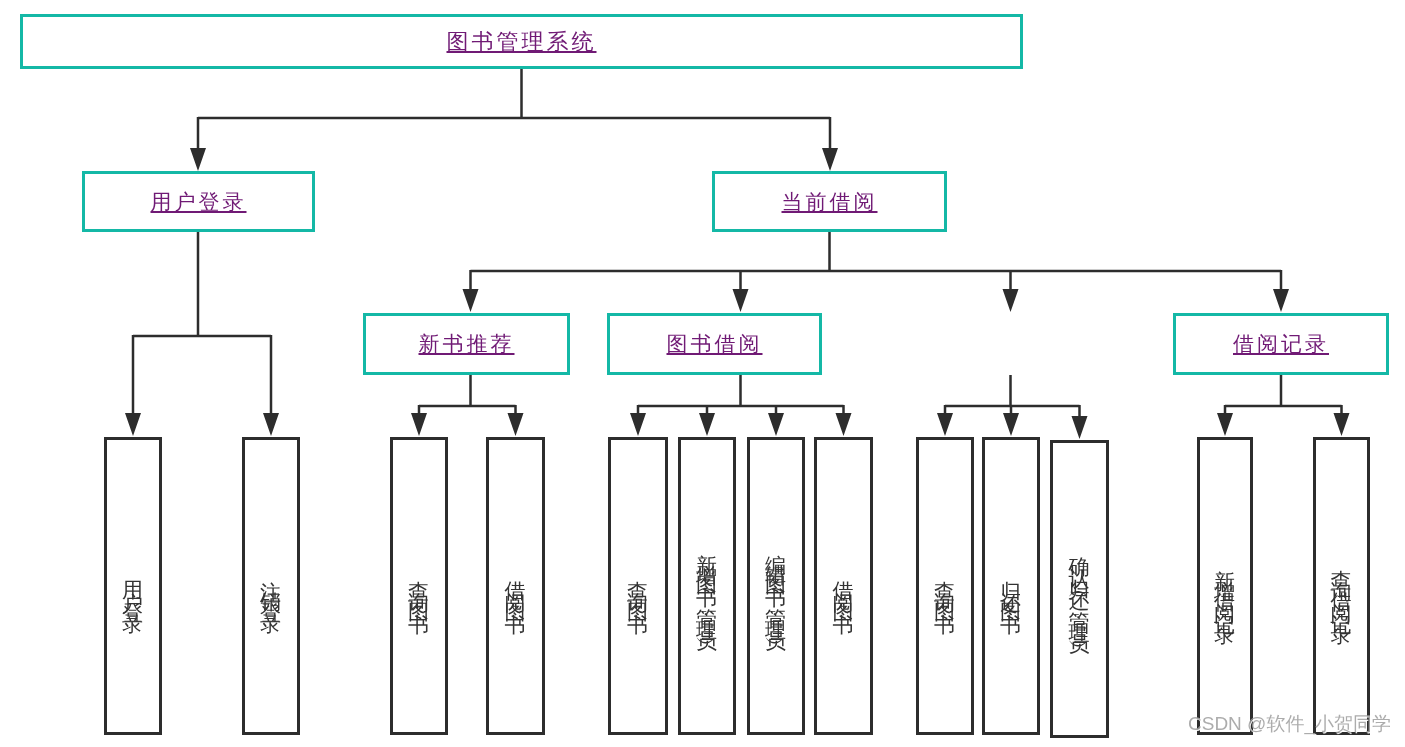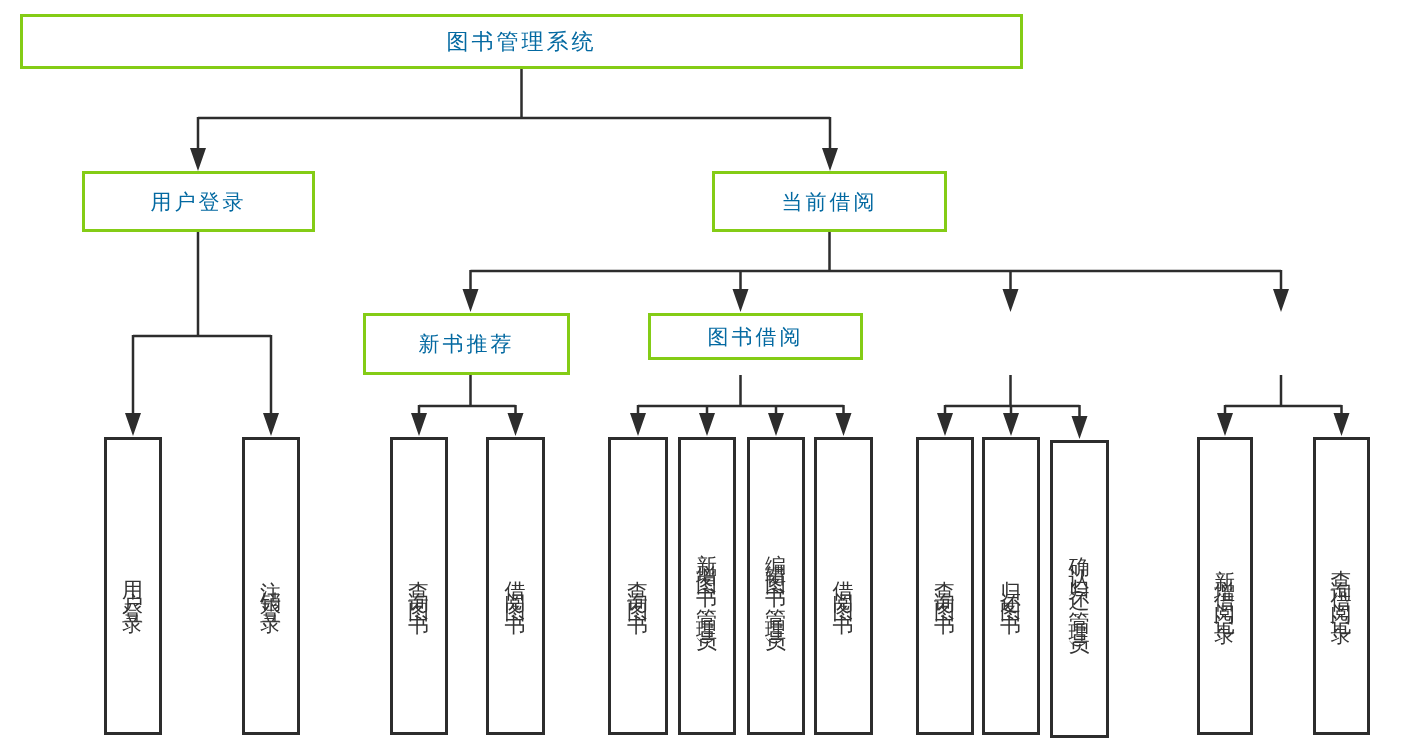--- a/index.html
+++ b/index.html
@@ -7,27 +7,28 @@
     position:relative;
     width:1405px;height:747px;
     background:#ffffff;
     font-family:"Liberation Sans","DejaVu Sans",sans-serif;
     overflow:hidden;
   }
   #wires{position:absolute;left:0;top:0;width:1405px;height:747px;}
   .hbox{
     position:absolute;
     box-sizing:border-box;
-    border:3px solid #84cc16;
+    border:3px solid #14b8a6;
     background:#ffffff;
     display:flex;align-items:center;justify-content:center;
-    color:#0369a1;
+    color:#701a75;
     font-size:21px;
     letter-spacing:3px;
     white-space:nowrap;
+    text-decoration:underline;
   }
   .hbox.root{font-size:22px;}
   .vbox{
     position:absolute;
     box-sizing:border-box;
     border:3px solid #2d2d2d;
     background:#ffffff;
     display:flex;align-items:center;justify-content:center;
     color:#333333;
   }
@@ -90,21 +91,22 @@
       M1217 413 L1233 413 L1225 436 Z
       M1333.5 413 L1349.5 413 L1341.5 436 Z"></path>
   </svg>
 
   <div class="hbox root" style="left:20px;top:14px;width:1003px;height:55px">图书管理系统</div>
 
   <div class="hbox" style="left:82px;top:171px;width:233px;height:61px">用户登录</div>
   <div class="hbox" style="left:712px;top:171px;width:235px;height:61px">当前借阅</div>
 
   <div class="hbox" style="left:363px;top:313px;width:207px;height:62px">新书推荐</div>
-  <div class="hbox" style="left:648px;top:313px;width:215px;height:47px">图书借阅</div>
+  <div class="hbox" style="left:607px;top:313px;width:215px;height:62px">图书借阅</div>
+  <div class="hbox" style="left:1173px;top:313px;width:216px;height:62px">借阅记录</div>
 
   <div class="vbox" style="left:104px;top:437px;width:58px;height:298px">
     <span class="vtext">用户登录</span>
   </div>
   <div class="vbox" style="left:242px;top:437px;width:58px;height:298px">
     <span class="vtext">注销登录</span>
   </div>
 
   <div class="vbox" style="left:390px;top:437px;width:58px;height:298px">
     <span class="vtext">查询图书</span>
@@ -136,14 +138,15 @@
     <span class="vtext">确认归还（管理员）</span>
   </div>
 
   <div class="vbox" style="left:1197px;top:437px;width:56px;height:298px">
     <span class="vtext">新增借阅记录</span>
   </div>
   <div class="vbox" style="left:1313px;top:437px;width:57px;height:298px">
     <span class="vtext">查询借阅记录</span>
   </div>
 
+  <div id="watermark">CSDN @软件_小贺同学</div>
 
 </div>
 
 </body></html>

